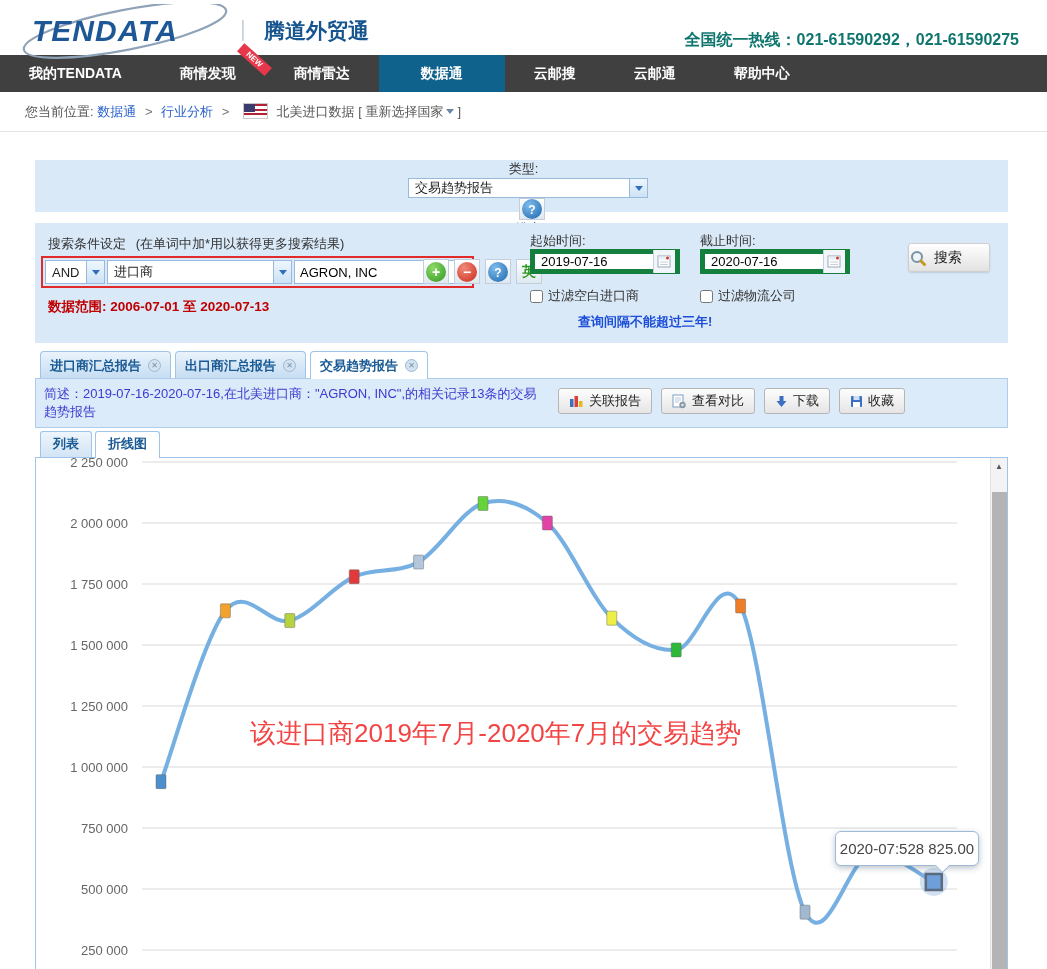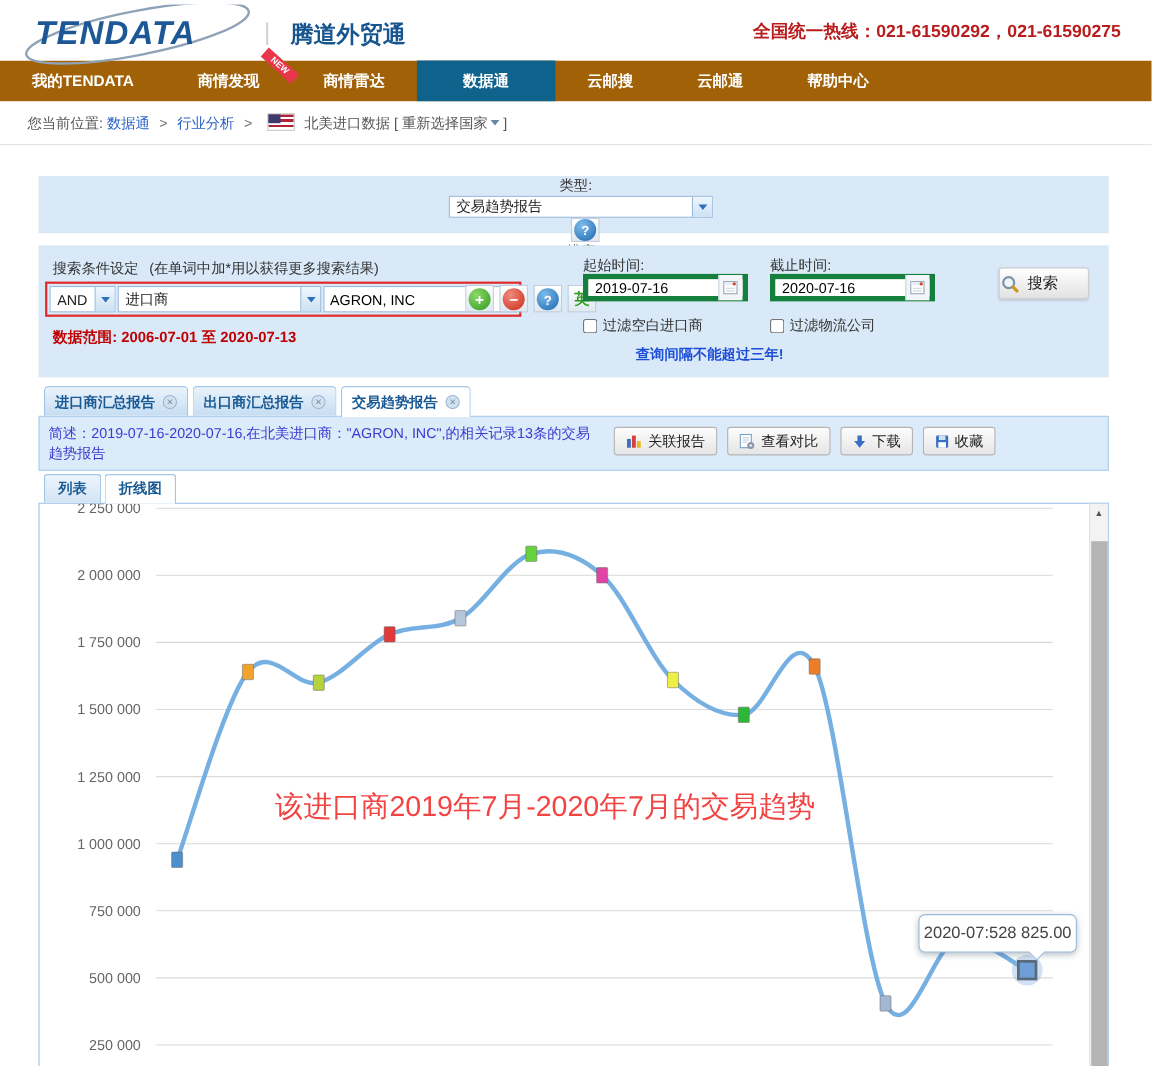--- a/index.html
+++ b/index.html
@@ -7,24 +7,24 @@
     font-family:"Liberation Sans","DejaVu Sans",sans-serif; }
 
   
   .topbar { height:55px; position:relative; background:#fff; }
   .logo-wrap { position:absolute; left:22px; top:6px; width:430px; height:46px; }
   .logo-swoosh { position:absolute; left:-12px; top:-2px; }
   .logo-text { position:absolute; left:10px; top:8px; font-size:30px; font-weight:bold;
     font-style:italic; color:#1d5796; letter-spacing:1px; }
   .logo-sep { position:absolute; left:218px; top:10px; color:#c9d2da; font-size:22px; }
   .logo-cn { position:absolute; left:242px; top:11px; font-size:21px; font-weight:bold; color:#17558f; }
-  .hotline { position:absolute; right:28px; top:19px; font-size:16px; font-weight:bold; color:#b91c1c; }
-
-  
-  .nav { height:37px; background:#a16207; display:flex; }
+  .hotline { position:absolute; right:28px; top:30px; font-size:16px; font-weight:bold; color:#0f766e; }
+
+  
+  .nav { height:37px; background:#404040; display:flex; }
   .nav-item { position:relative; padding:0 29px; line-height:37px; font-size:14px; font-weight:bold;
     color:#fff; cursor:pointer; }
   .nav-item.active { background:#0f628c; padding:0 42px; }
   .nav-badge { position:absolute; top:-1px; right:-8px; background:#e8374a; color:#fff;
     font-size:8px; font-weight:bold; padding:1px 9px; transform:rotate(42deg); line-height:9px; }
 
   
   .breadcrumb { padding:11px 0 10px 25px; font-size:13px; color:#555; border-bottom:1px solid #e4e4e4; }
   .breadcrumb a { color:#2a62c9; text-decoration:none; cursor:pointer; }
   .crumb-sep { margin:0 5px; color:#777; }

